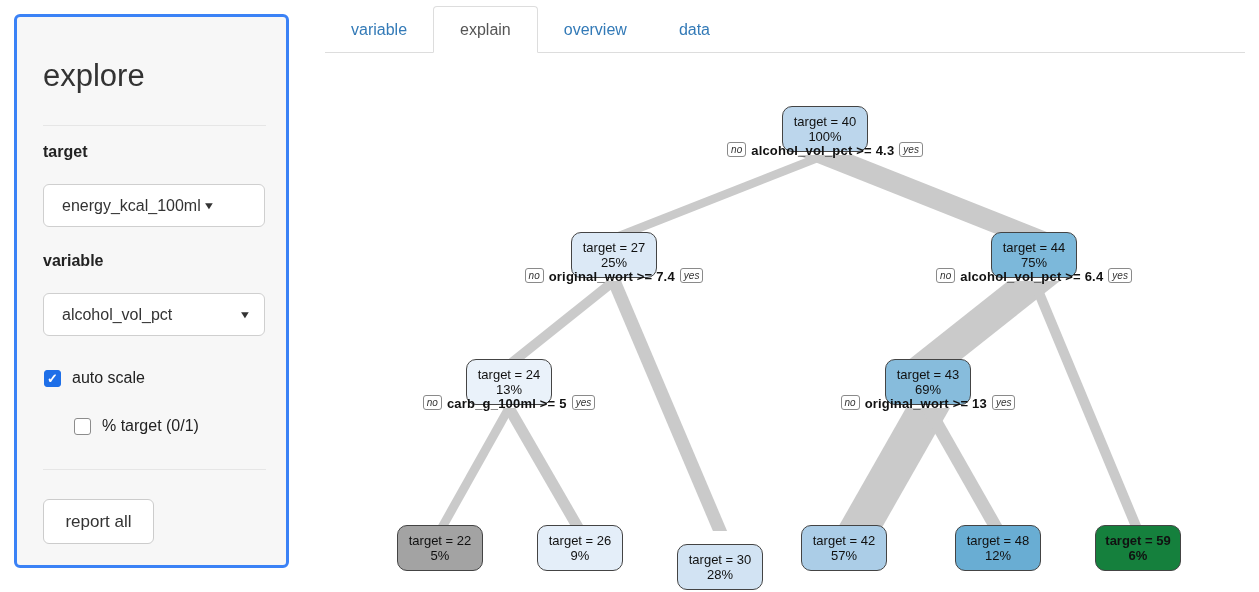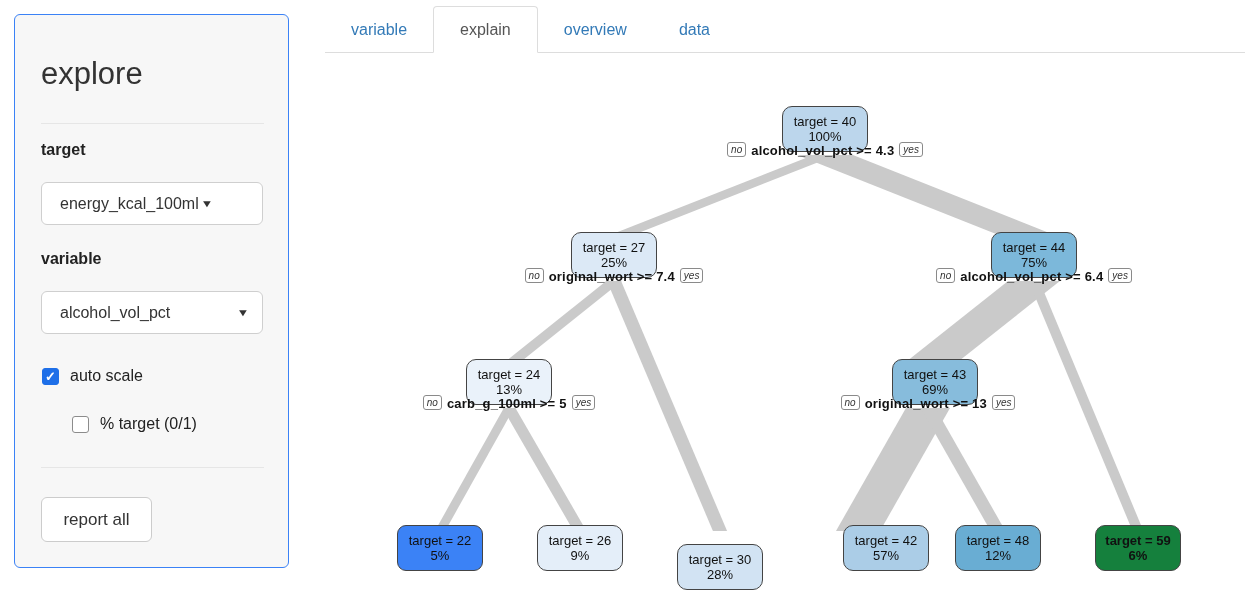--- a/index.html
+++ b/index.html
@@ -1,21 +1,21 @@
 <!DOCTYPE html>
 <html><head>
 <meta charset="utf-8">
 <style>
   html,body{margin:0;padding:0;background:#ffffff;width:1259px;height:592px;overflow:hidden;
     font-family:"Liberation Sans", sans-serif; -webkit-font-smoothing:antialiased;}
   .app{position:relative;width:1259px;height:592px;}
 
   
   .sidebar{position:absolute;left:14px;top:14px;width:275px;height:554px;
-    background:#f7f7f7;border:1px solid #3b82f6;border-radius:6px;box-sizing:border-box;}
+    background:#f7f7f7;border:3px solid #3b82f6;border-radius:6px;box-sizing:border-box;}
   .sb-title{position:absolute;left:26px;top:41px;font-size:31px;color:#333;}
   .sb-hr{position:absolute;left:26px;width:223px;border-top:1px solid #e6e6e6;height:0;}
   .sb-hr.h1{top:108px;} .sb-hr.h2{top:452px;}
   .sb-label{position:absolute;left:26px;font-size:16px;font-weight:bold;color:#222;}
   .sb-label.l1{top:126px;} .sb-label.l2{top:235px;}
   .dropdown{position:absolute;left:26px;width:222px;height:43px;background:#fff;
     border:1px solid #cfcfcf;border-radius:6px;box-sizing:border-box;display:flex;
     align-items:center;padding:0 14px 0 18px;font-size:16px;color:#333;cursor:pointer;}
   .dropdown.d1{top:167px;} .dropdown.d2{top:276px;}
   .caret{font-size:10px;color:#333;margin-left:3px;transform:scaleX(1.3);}
@@ -112,38 +112,38 @@
         <div class="tnode" style="left: 661px; top: 172px; background: rgb(124, 184, 218);">
           <span>target = 44</span>
           <span>75%</span>
         </div>
         <div class="tsplit" style="left: 554px; top: 208px;"><span class="chip">no</span><span class="cond">alcohol_vol_pct &gt;= 6.4</span><span class="chip">yes</span></div>
         <div class="tnode" style="left: 136px; top: 299px; background: rgb(234, 242, 250);">
           <span>target = 24</span>
           <span>13%</span>
         </div>
         <div class="tsplit" style="left: 29px; top: 335px;"><span class="chip">no</span><span class="cond">carb_g_100ml &gt;= 5</span><span class="chip">yes</span></div>
-        <div class="tnode" style="left: 555px; top: 299px; background: rgb(135, 188, 220); margin-left: 7px;">
+        <div class="tnode" style="left: 555px; top: 299px; background: rgb(135, 188, 220);">
           <span>target = 43</span>
           <span>69%</span>
         </div>
         <div class="tsplit" style="left: 448px; top: 335px;"><span class="chip">no</span><span class="cond">original_wort &gt;= 13</span><span class="chip">yes</span></div>
-        <div class="tnode" style="left: 67px; top: 465px; background: #3b82f6; border-radius: 9px;">
+        <div class="tnode" style="left: 67px; top: 465px; background: #a3a3a3;">
           <span>target = 22</span>
           <span>5%</span>
         </div>
         <div class="tnode" style="left: 207px; top: 465px; background: rgb(228, 238, 249);">
           <span>target = 26</span>
           <span>9%</span>
         </div>
         <div class="tnode" style="left: 347px; top: 484px; background: rgb(210, 227, 243);">
           <span>target = 30</span>
           <span>28%</span>
         </div>
-        <div class="tnode" style="left: 513px; top: 465px; background: rgb(171, 205, 231);">
+        <div class="tnode" style="left: 471px; top: 465px; background: rgb(171, 205, 231);">
           <span>target = 42</span>
           <span>57%</span>
         </div>
         <div class="tnode" style="left: 625px; top: 465px; background: rgb(105, 173, 211);">
           <span>target = 48</span>
           <span>12%</span>
         </div>
         <div class="tnode" style="left: 765px; top: 465px; background: #15803d; font-weight: bold;">
           <span>target = 59</span>
           <span>6%</span>

